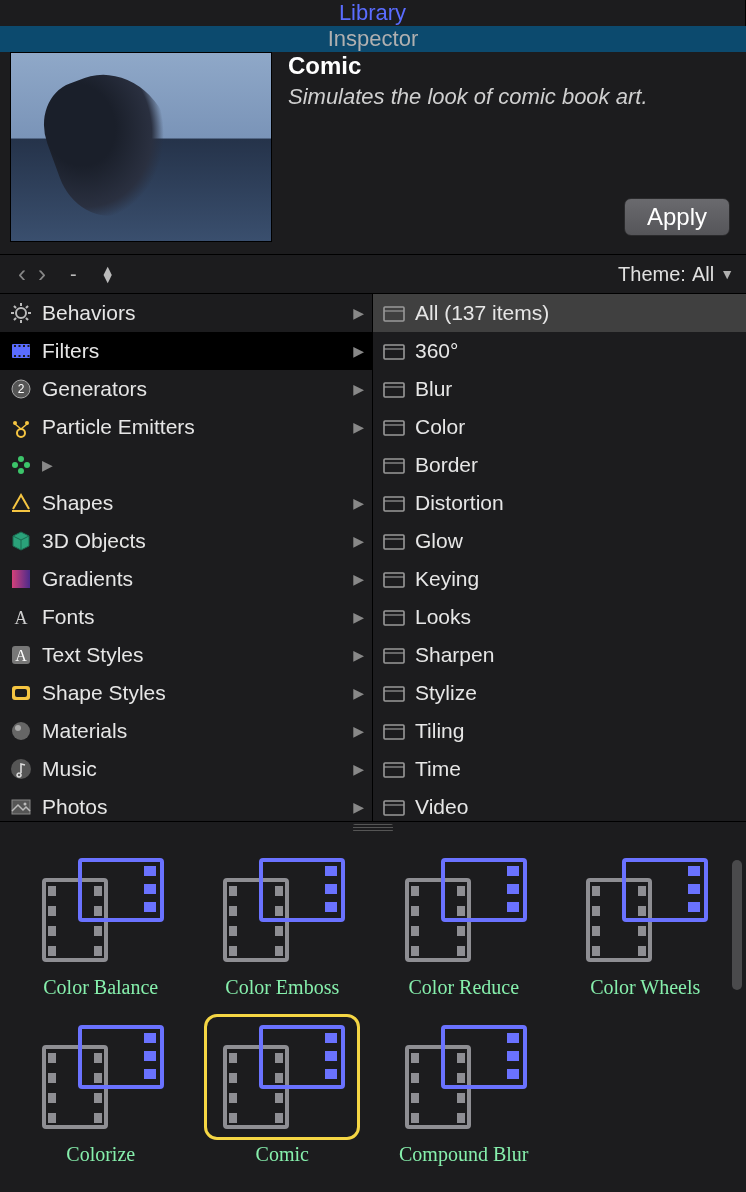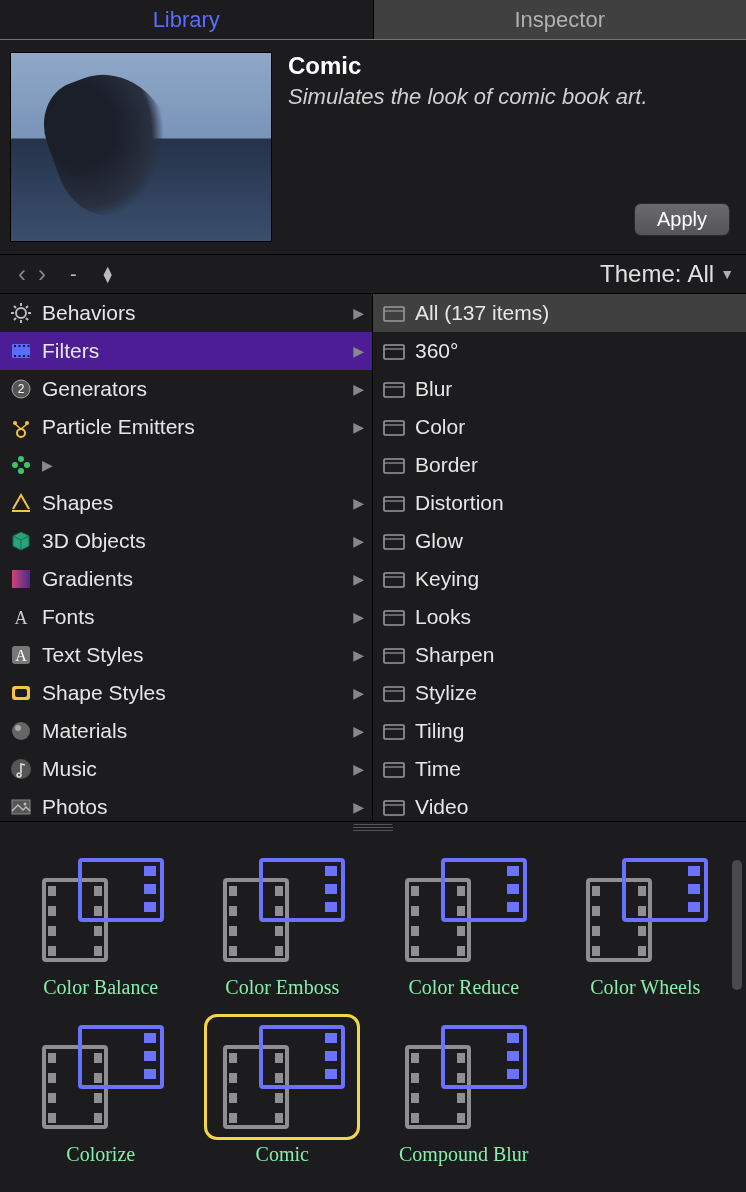--- a/index.html
+++ b/index.html
@@ -8,31 +8,32 @@
   height: 1192px;
   background: #1c1c1e;
   font-family: -apple-system, "Helvetica Neue", Arial, sans-serif;
   color: #e6e6e6;
   overflow: hidden;
 }
 .tabbar {
   display: flex;
   height: 40px;
   background: #1c1c1e;
-  border-bottom: 1px solid #737373;
+  border-bottom: 6px solid #737373;
+  flex-direction: column;
 }
 .tab {
   flex: 1;
   display: flex;
   align-items: center;
   justify-content: center;
   font-size: 22px;
   color: #b0b0b0;
   border-right: 1px solid #000;
-  background: #404040;
+  background: #0c4a6e;
 }
 .tab.active { color: #5a6cff; background: #1c1c1e; }
 .tab:last-child { border-right: none; }
 .preview-area {
   display: flex;
   padding: 12px 10px;
   gap: 16px;
   min-height: 200px;
 }
 .preview-thumb {
@@ -59,39 +60,39 @@
 }
 .preview-title { font-size: 24px; font-weight: 700; color: #fff; }
 .preview-desc { font-size: 22px; color: #cfcfcf; margin-top: 4px; font-style: italic; }
 .apply-btn {
   position: absolute;
   right: 6px;
   bottom: 6px;
   background: linear-gradient(#6a6a6e,#555559);
   border: 1px solid #2a2a2c;
   color: #fff;
-  font-size: 20px;
+  font-size: 24px;
   padding: 4px 22px;
   border-radius: 7px;
 }
 .pathbar {
   height: 40px;
   display: flex;
   align-items: center;
   padding: 0 12px;
   font-size: 20px;
   color: #b0b0b0;
   border-top: 1px solid #000;
   border-bottom: 1px solid #000;
 }
 .nav-arrow { color: #888; font-size: 24px; padding: 0 6px; cursor: default; }
 .path-sep { margin: 0 18px; color: #bbb; }
 .stepper { font-size: 14px; color: #bbb; line-height: 8px; margin-left: 6px; }
 .pathbar-spacer { flex: 1; }
-.theme-label { color: #e0e0e0; font-size: 24px; }
+.theme-label { color: #e0e0e0; font-size: 20px; }
 .theme-chevron { margin-left: 6px; font-size: 14px; }
 .columns {
   display: flex;
   height: 528px;
   border-bottom: 1px solid #000;
   justify-content: flex-end;
 }
 .col {
   width: 50%;
   overflow: hidden;
@@ -104,21 +105,21 @@
   height: 38px;
   padding: 0 8px;
   font-size: 21px;
   color: #e6e6e6;
   gap: 8px;
 }
 .row .icon { width: 26px; height: 26px; flex-shrink: 0; display:flex; align-items:center; justify-content:center; }
 .row .icon svg { width: 24px; height: 24px; }
 .row .label { flex: 1; }
 .row .chev { color: #888; font-size: 14px; }
-.row.selected { background: #4c1d95; }
+.row.selected { background: #000000; }
 .row.highlight { background: #404040; }
 .grip {
   height: 8px; width: 40px; margin: 2px auto 0;
   background: repeating-linear-gradient(to bottom,#555 0 1px,transparent 1px 3px);
   border-radius: 2px;
 }
 .grid {
   display: grid;
   grid-template-columns: repeat(4, 1fr);
   gap: 18px 0;

